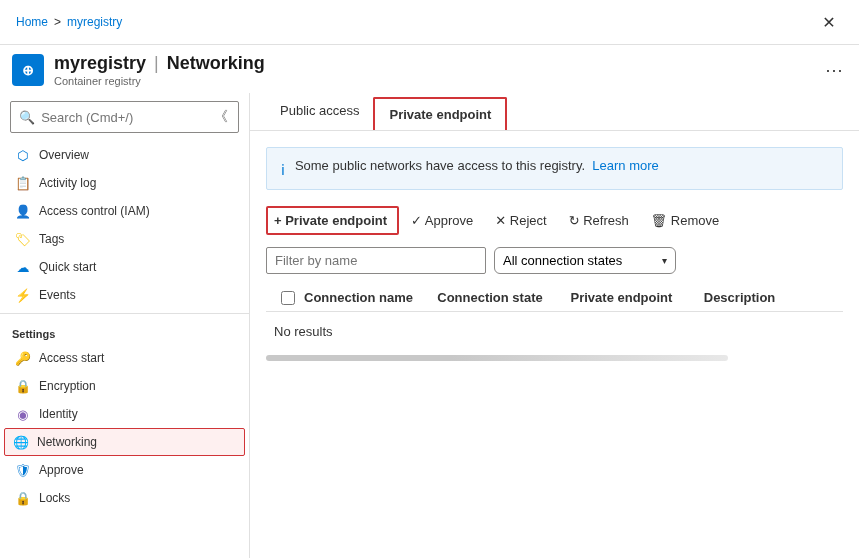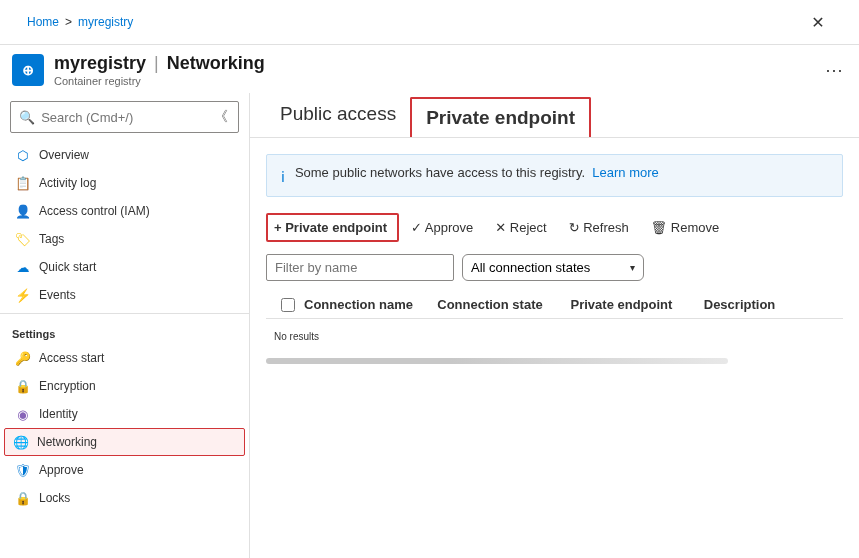--- a/index.html
+++ b/index.html
@@ -1,21 +1,21 @@
 <!DOCTYPE html>
 <html><head>
   <meta charset="utf-8">
   <style>
     * { box-sizing: border-box; margin: 0; padding: 0; }
     body { font-family: 'Segoe UI', Arial, sans-serif; font-size: 13px; color: #333; background: #fff; width: 859px; height: 558px; overflow: hidden; }
 
     .app-container { display: flex; flex-direction: column; height: 558px; }
 
     
-    .top-bar { display: flex; align-items: center; padding: 8px 27px; border-bottom: 1px solid #e0e0e0; background: #fff; min-height: 36px; }
+    .top-bar { display: flex; align-items: center; padding: 8px 16px; border-bottom: 1px solid #e0e0e0; background: #fff; min-height: 36px; }
     .breadcrumb { display: flex; align-items: center; gap: 6px; font-size: 12px; flex: 1; }
     .breadcrumb a { color: #0078d4; text-decoration: none; }
     .breadcrumb-current { color: #0078d4; font-weight: 500; }
     .close-btn { width: 28px; height: 28px; display: flex; align-items: center; justify-content: center; cursor: pointer; font-size: 16px; color: #333; border: none; background: none; }
 
     
     .resource-header { display: flex; align-items: center; padding: 8px 12px 6px 12px; gap: 10px; background: #fff; }
     .resource-icon { width: 32px; height: 32px; }
     .resource-title { flex: 1; }
     .resource-title h1 { font-size: 18px; font-weight: 600; color: #1a1a1a; display: flex; align-items: center; gap: 8px; }
@@ -37,47 +37,47 @@
     .nav-item span.label { font-size: 12px; }
     .nav-icon { width: 16px; height: 16px; display: flex; align-items: center; justify-content: center; flex-shrink: 0; }
 
     .section-label { padding: 10px 12px 4px 12px; font-size: 11px; font-weight: 700; color: #333; text-transform: none; letter-spacing: 0; }
 
     
     .content { flex: 1; overflow-y: auto; padding: 0; }
 
     
     .tabs { display: flex; border-bottom: 1px solid #e0e0e0; padding: 0 16px; background: #fff; }
-    .tab { padding: 10px 14px; cursor: pointer; font-size: 19px; color: #333; border-bottom: 2px solid transparent; }
+    .tab { padding: 10px 14px; cursor: pointer; font-size: 13px; color: #333; border-bottom: 2px solid transparent; }
 
     .content-body { padding: 16px; }
 
     
     .info-banner { display: flex; align-items: flex-start; gap: 10px; padding: 10px 14px; background: #eff6fc; border: 1px solid #c7e0f4; border-radius: 2px; margin-bottom: 16px; font-size: 13px; }
     .info-banner a { color: #0078d4; text-decoration: none; }
 
     
     .toolbar { display: flex; align-items: center; gap: 2px; margin-bottom: 12px; }
     .toolbar-btn { display: flex; align-items: center; gap: 5px; padding: 5px 10px; border: none; background: none; cursor: pointer; font-size: 13px; color: #333; border-radius: 2px; }
 
     
     .filter-row { display: flex; gap: 8px; margin-bottom: 10px; align-items: center; }
-    .filter-input { border: 1px solid #8a8886; padding: 5px 8px; font-size: 13px; width: 188px; border-radius: 2px; }
+    .filter-input { border: 1px solid #8a8886; padding: 5px 8px; font-size: 13px; width: 220px; border-radius: 2px; }
     .filter-select-wrapper { position: relative; border: 1px solid #8a8886; border-radius: 6px; display: flex; align-items: center; }
     .filter-select { border: none; outline: none; padding: 5px 28px 5px 8px; font-size: 13px; appearance: none; background: transparent; cursor: pointer; min-width: 180px; }
     .select-arrow { position: absolute; right: 8px; pointer-events: none; font-size: 10px; color: #333; }
 
     
     .table-header { display: flex; align-items: center; padding: 6px 8px; border-bottom: 1px solid #e0e0e0; font-size: 13px; font-weight: 600; gap: 2px; }
     .table-header .col-check { width: 28px; }
     .col-name { flex: 1.5; }
     .col-state { flex: 1.5; }
     .col-endpoint { flex: 1.5; }
     .col-desc { flex: 1.5; }
-    .table-body { padding: 12px 8px; font-size: 10px; color: #333; }
+    .table-body { padding: 12px 8px; font-size: 13px; color: #333; }
 
     
     .scroll-hint { height: 6px; background: linear-gradient(to right, #c8c8c8 40%, #e8e8e8 100%); border-radius: 3px; margin: 4px 0; width: 80%; }
 
     
     .icon-blue { color: #0078d4; }
     .icon-yellow { color: #f8c300; }
     .icon-purple { color: #8764b8; }
 
     .divider { border: none; border-top: 1px solid #e0e0e0; margin: 4px 0; }

